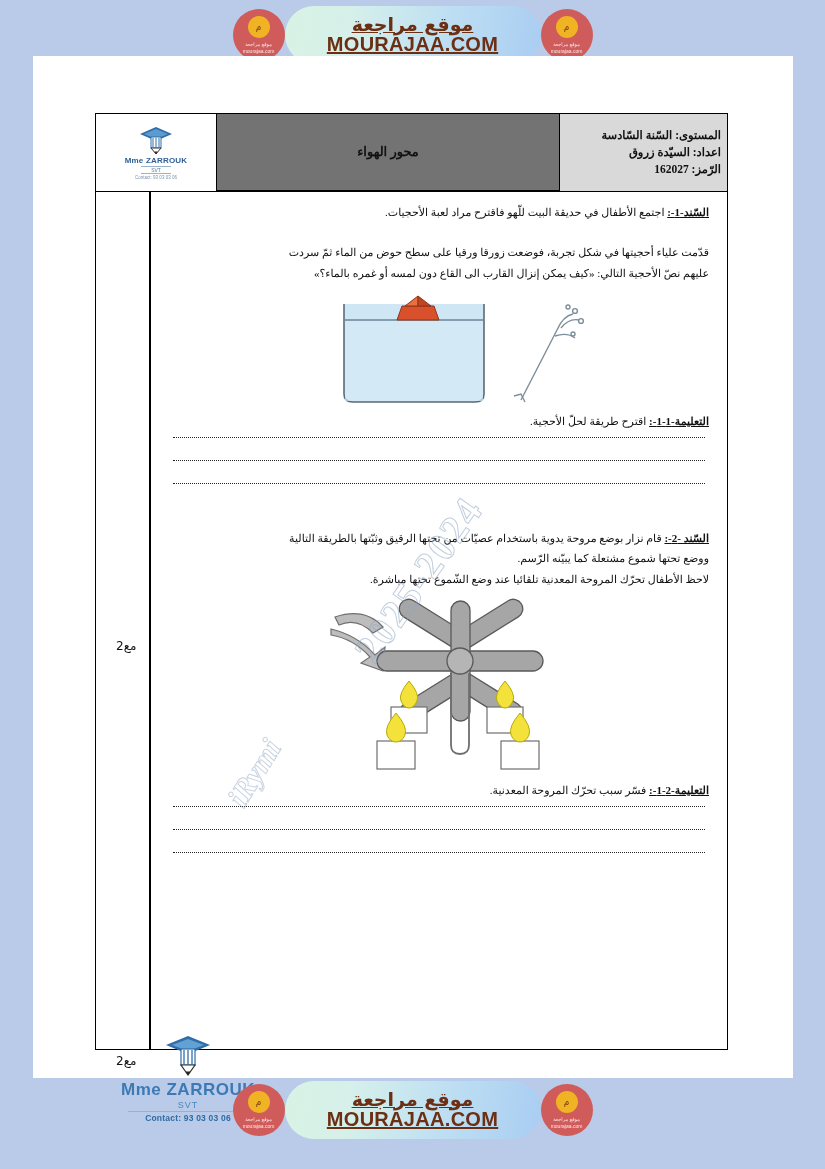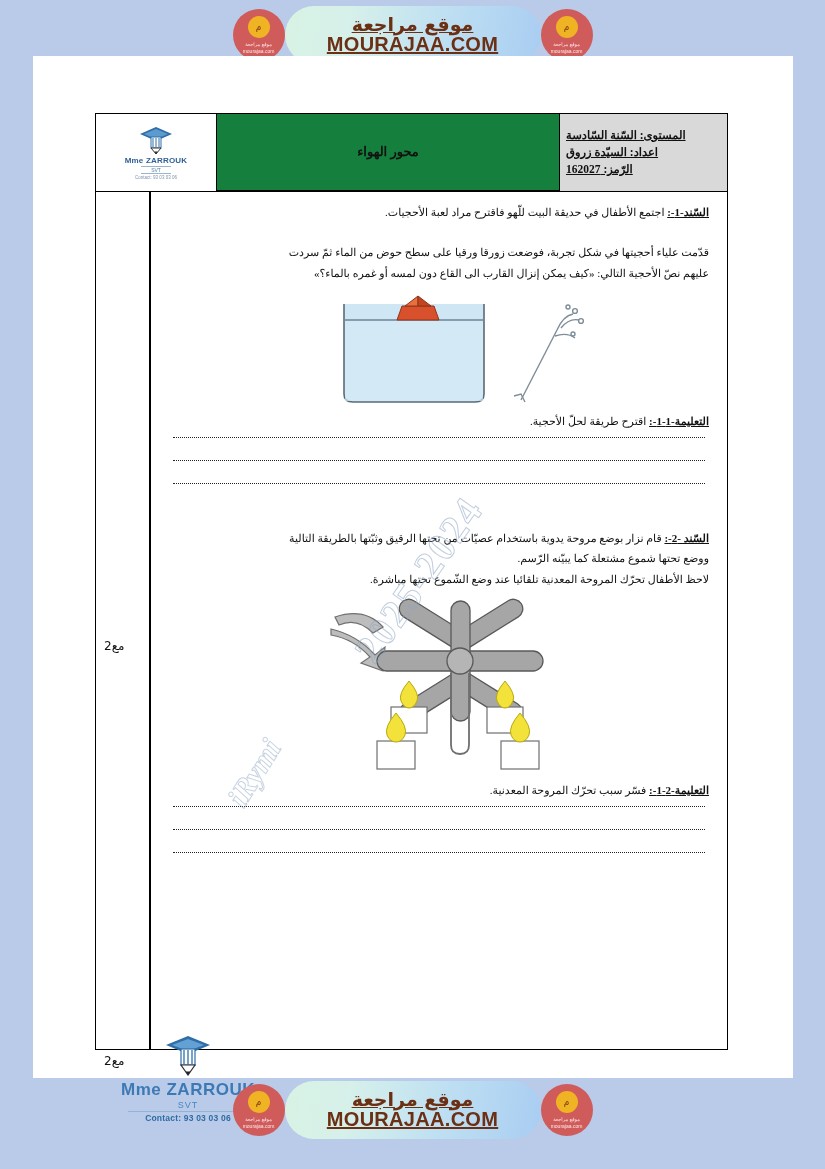--- a/index.html
+++ b/index.html
@@ -65,26 +65,26 @@
 
   
   .hdr{display:flex;height:78px;border-bottom:1px solid #000;box-sizing:border-box;}
   .hdr-left{
     width:168px;border-left:1px solid #000;box-sizing:border-box;
     background:#d9d9d9;order:3;
     display:flex;flex-direction:column;justify-content:center;
     padding:2px 6px;direction:rtl;
   }
   .hdr-left div{
-    font-size:11.5px;color:#111;text-align:left;line-height:1.5;
-    text-decoration:underline;font-weight:bold;
+    font-size:11.5px;color:#111;text-align:right;line-height:1.5;
+    font-weight:bold;
   }
   .hdr-mid{
     flex:1;order:2;display:flex;flex-direction:column;
-    border-left:1px solid #000;box-sizing:border-box;background:#15803d;
+    border-left:1px solid #000;box-sizing:border-box;background:#737373;
   }
   .hdr-mid .cell{
     flex:1;display:flex;align-items:center;justify-content:center;
     direction:rtl;font-size:13px;font-weight:bold;color:#111;
   }
   .hdr-mid .cell.top{border-bottom:1px solid #000;}
   .hdr-logo{
     width:120px;order:1;background:#fff;
     display:flex;flex-direction:column;align-items:center;justify-content:center;
   }
@@ -100,21 +100,21 @@
   }
   .hdr-logo .ct{font-family:"Liberation Sans",sans-serif;font-size:4.5px;color:#7d93ad;margin-top:1px;}
 
   
   .body-wrap{display:flex;height:858px;direction:ltr;}
   .margin-col{
     width:55px;border-right:2px solid #000;box-sizing:border-box;
     position:relative;flex-shrink:0;
   }
   .mark{
-    position:absolute;left:8px;direction:rtl;
+    position:absolute;left:20px;direction:rtl;
     font-size:12px;color:#111;font-family:"DejaVu Sans",sans-serif;
   }
   .mark.m1{top:447px;}
   .mark.m2{top:862px;}
 
   .content{
     flex:1;position:relative;padding:10px 18px 0 18px;
     box-sizing:border-box;direction:rtl;
   }
 

